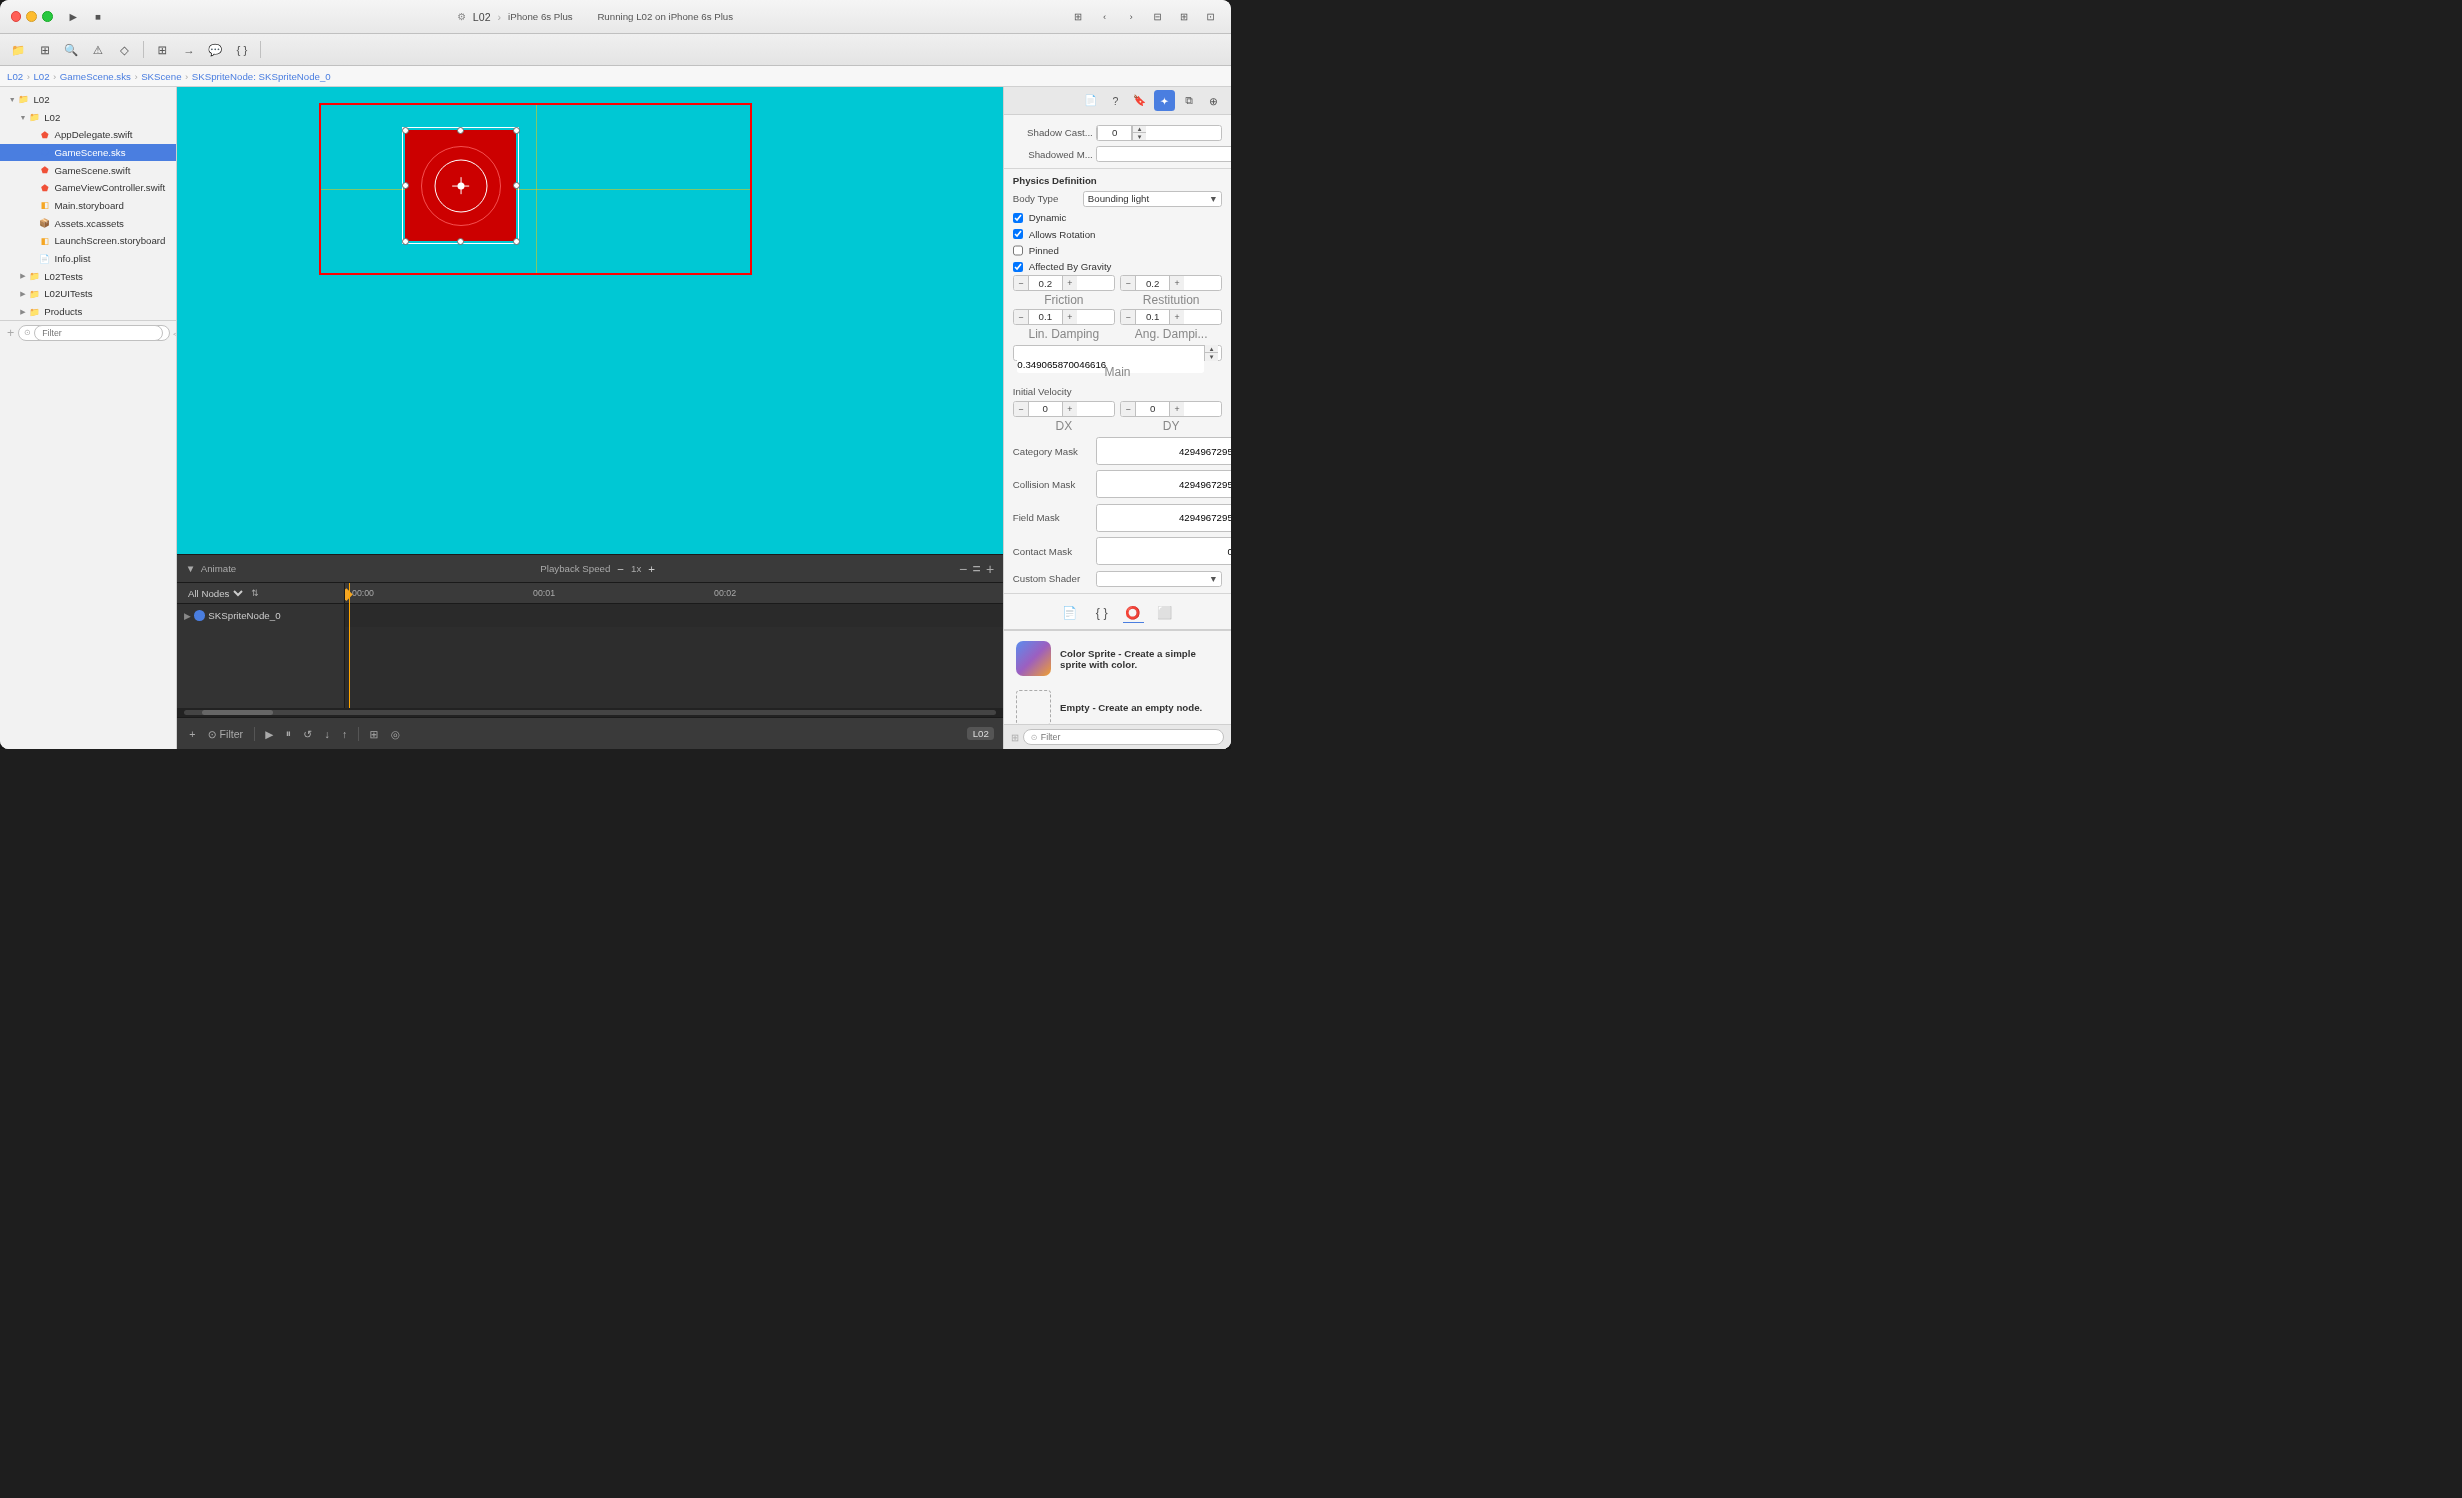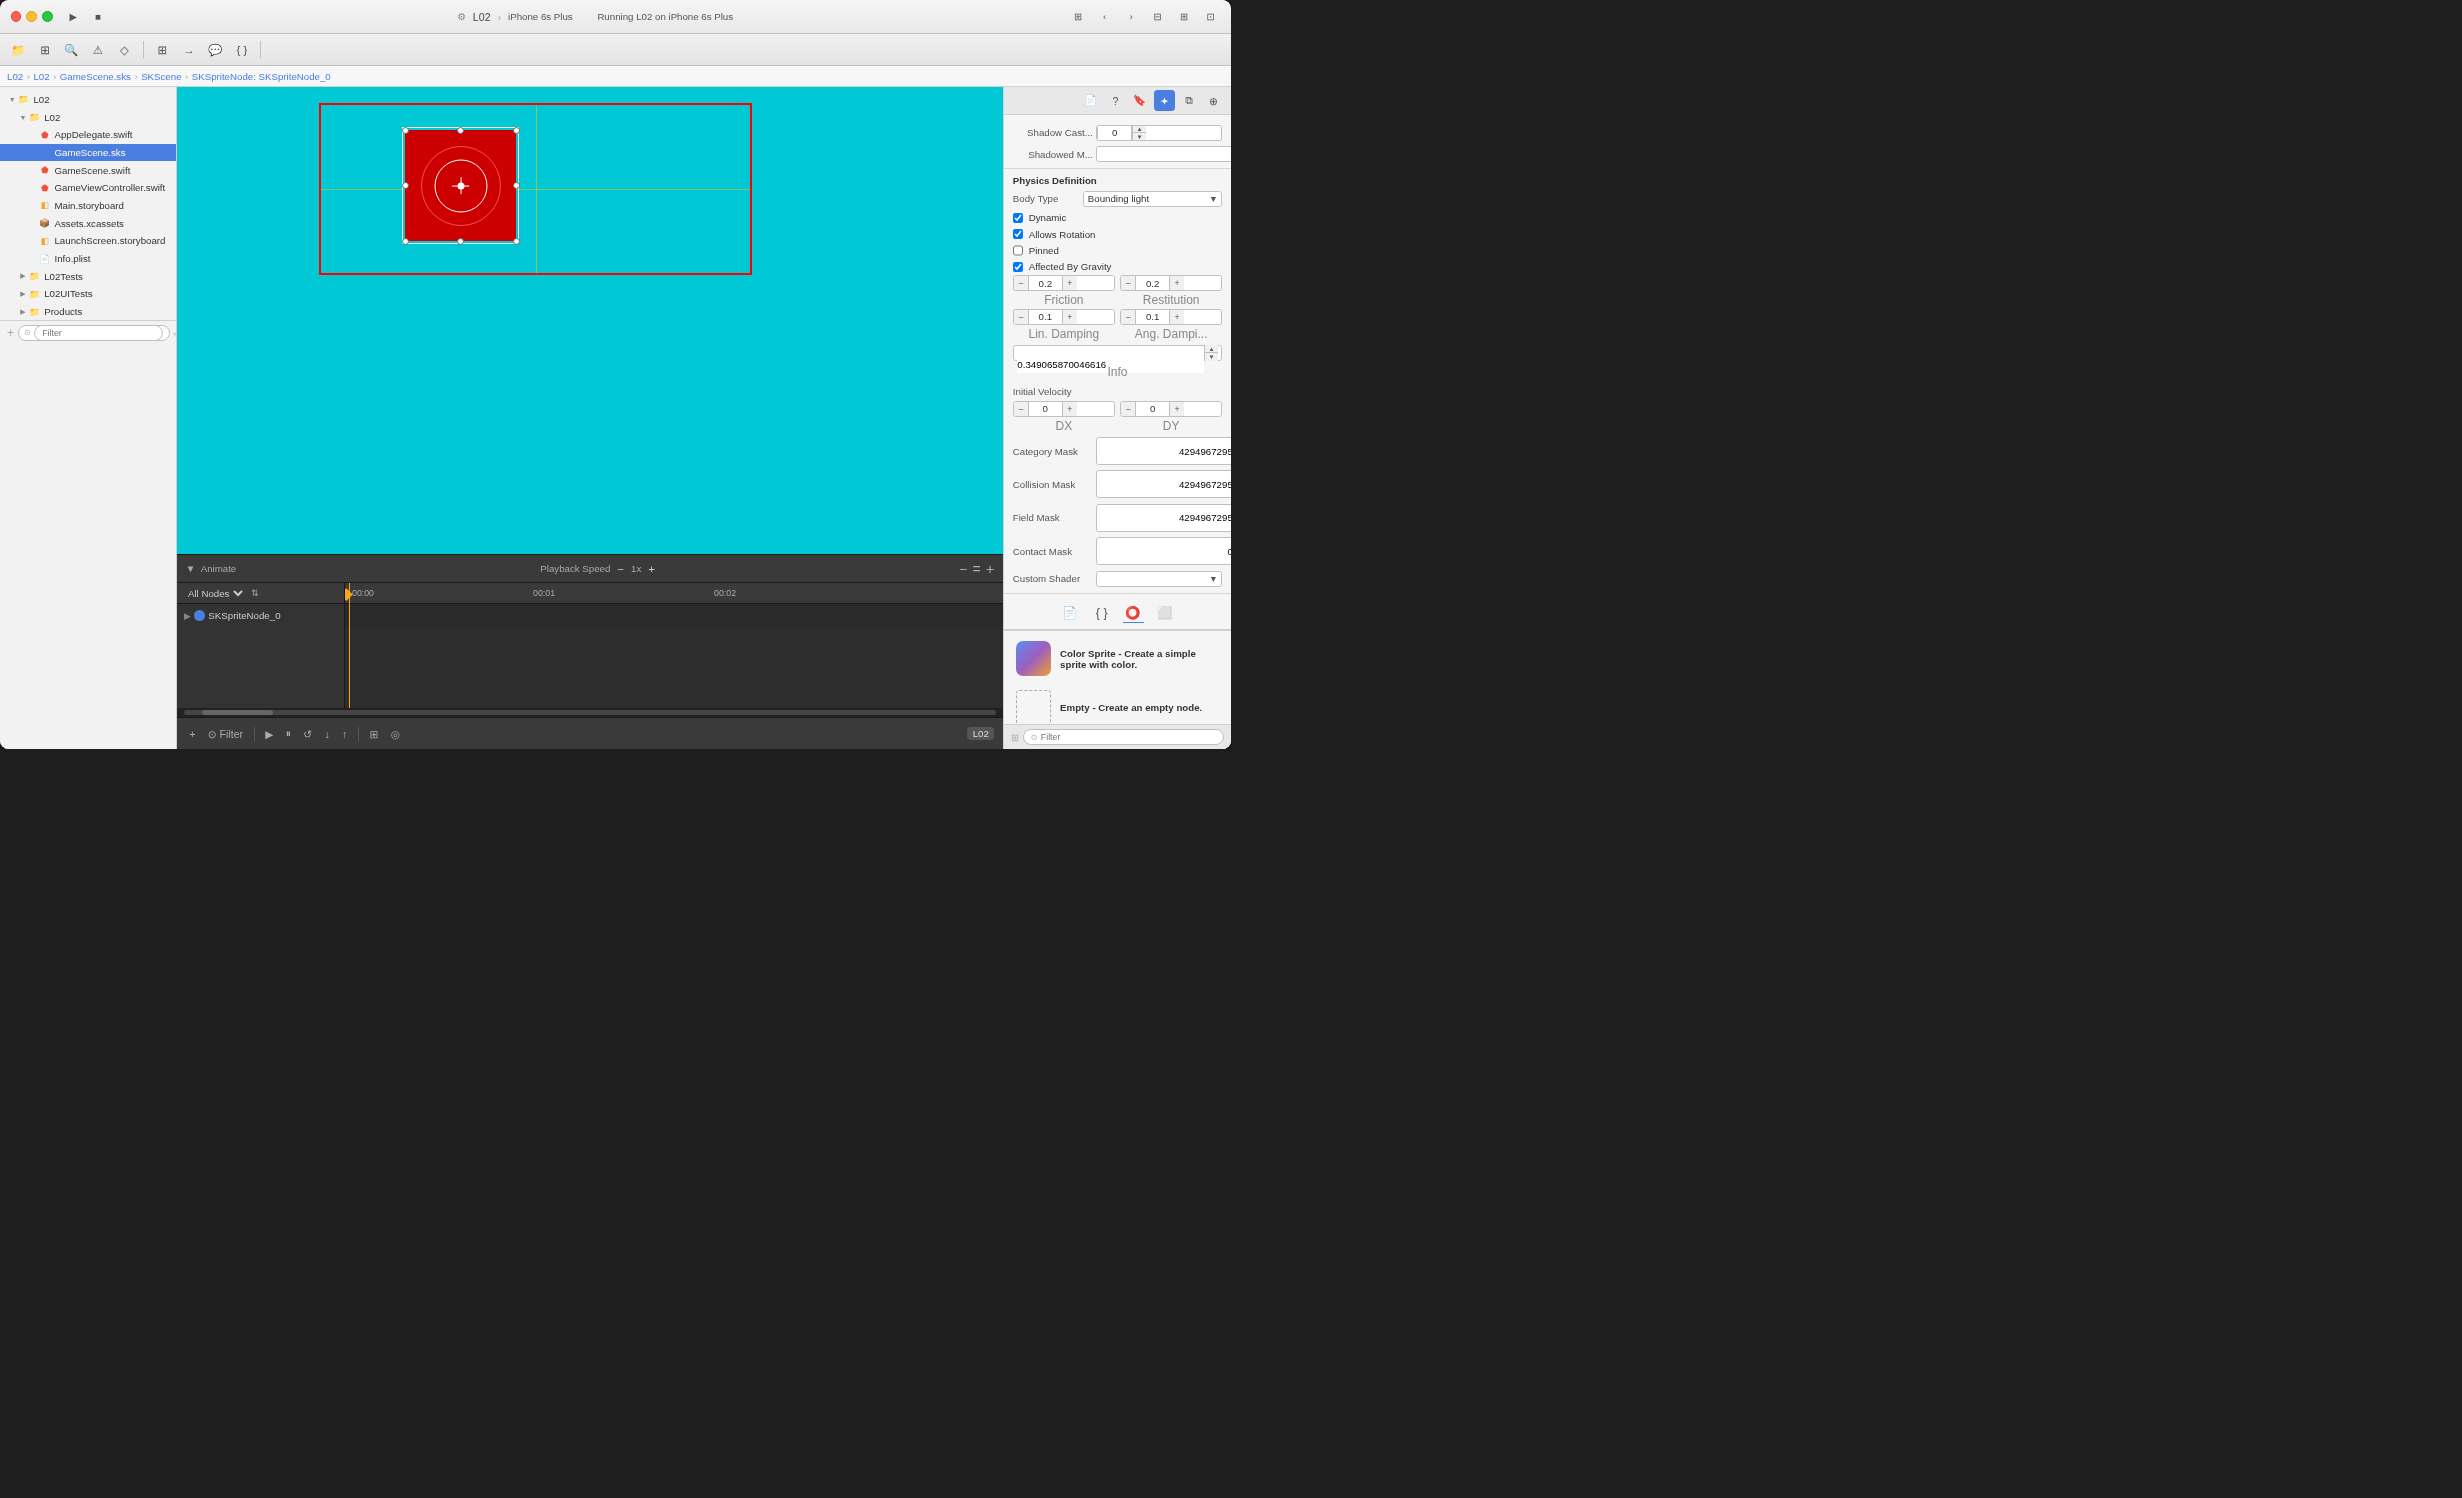--- a/index.html
+++ b/index.html
@@ -1010,21 +1010,21 @@
 
         <div class="insp-row">
           <div style="flex:1;display:flex;align-items:center;border:0.9px solid #c0c0c0;background:white;border-radius:2.7px;height:16px;padding:0 3.5px;">
             <input class="insp-big-input" style="border: none; padding: 0px; flex: 1 1 0%; margin-top: 24px;" value="0.349065870046616">
             <div class="stepper-updown">
               <div class="stepper-up">▲</div>
               <div class="stepper-down">▼</div>
             </div>
           </div>
         </div>
-        <div class="col-label" style="padding-bottom:1.8px;">Info</div>
+        <div class="col-label" style="padding-bottom:1.8px;">Main</div>
 
         <div class="insp-row">
           <span class="insp-label" style="min-width:80px;">Initial Velocity</span>
         </div>
         <div class="two-col">
           <div>
             <div class="stepper">
               <div class="stepper-btn">−</div>
               <div class="stepper-val">0</div>
               <div class="stepper-btn">+</div>

